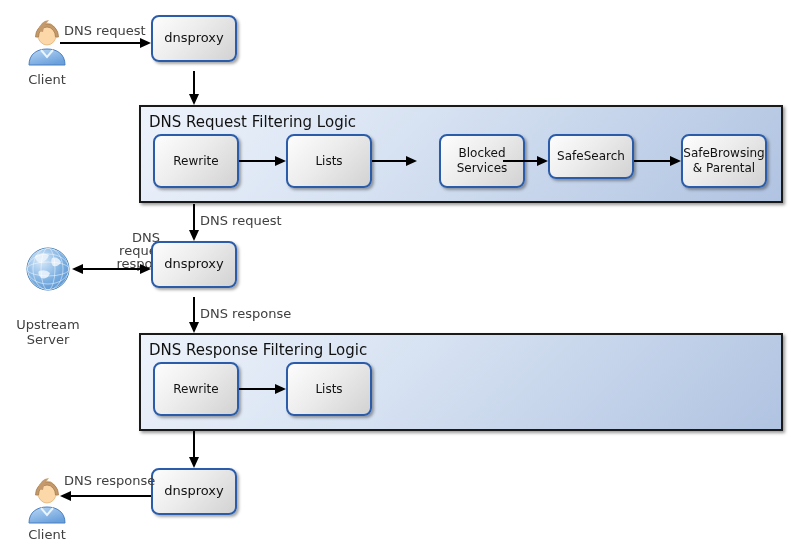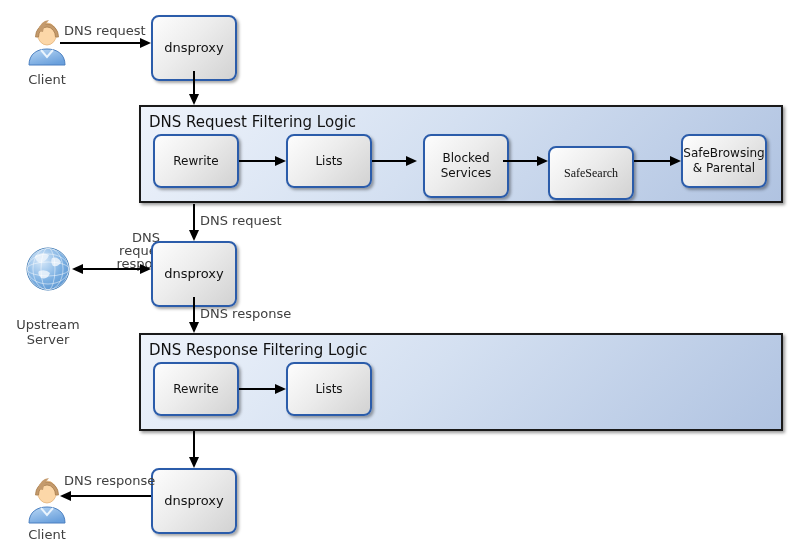--- a/index.html
+++ b/index.html
@@ -3,21 +3,21 @@
 <meta charset="utf-8">
 <style>
   html,body{margin:0;padding:0;background:#ffffff;}
   #canvas{
     position:relative;width:797px;height:558px;background:#ffffff;
     font-family:"DejaVu Sans","Liberation Sans",sans-serif;
     color:#111;overflow:hidden;
   }
   
   .node{
-    position:absolute;width:86px;height:66px;box-sizing:border-box;
+    position:absolute;width:86px;height:47px;box-sizing:border-box;
     border:2px solid #2b5caa;border-radius:8px;
     background:linear-gradient(135deg,#fdfdfd 0%,#ececec 45%,#d2d2d2 100%);
     box-shadow:2px 2px 3px rgba(0,0,0,0.35);
     display:flex;align-items:center;justify-content:center;
     text-align:center;font-size:12px;line-height:1.25;padding:2px;
   }
   .node.proxy{font-size:13px;}
   
   .container-box{
     position:absolute;left:139px;width:644px;height:98px;box-sizing:border-box;
@@ -79,24 +79,24 @@
 
   <div class="container-box" style="top:105px;">
     <div class="container-title">DNS Request Filtering Logic</div>
   </div>
   <div class="node" style="left:153px;top:134px;height:54px;">
     <span>Rewrite</span>
   </div>
   <div class="node" style="left:286px;top:134px;height:54px;">
     <span>Lists</span>
   </div>
-  <div class="node" style="left:423px;top:134px;height:64px;">
+  <div class="node" style="left:439px;top:134px;height:54px;">
     <span>Blocked Services</span>
   </div>
-  <div class="node" style="left:548px;top:146px;height:54px;font-family:Liberation Serif, serif;">
+  <div class="node" style="left:548px;top:134px;height:45px;">
     <span>SafeSearch</span>
   </div>
   <div class="node" style="left:681px;top:134px;height:54px;">
     <span>SafeBrowsing &amp; Parental</span>
   </div>
   <div class="arrow" style="left:239px;top:156px;width:47px;height:10px;">
     <div class="line-h" style="left:0;width:37px;"></div>
       <div class="ah ah-right"></div>
   </div>
   <div class="arrow" style="left:372px;top:156px;width:45px;height:10px;">

